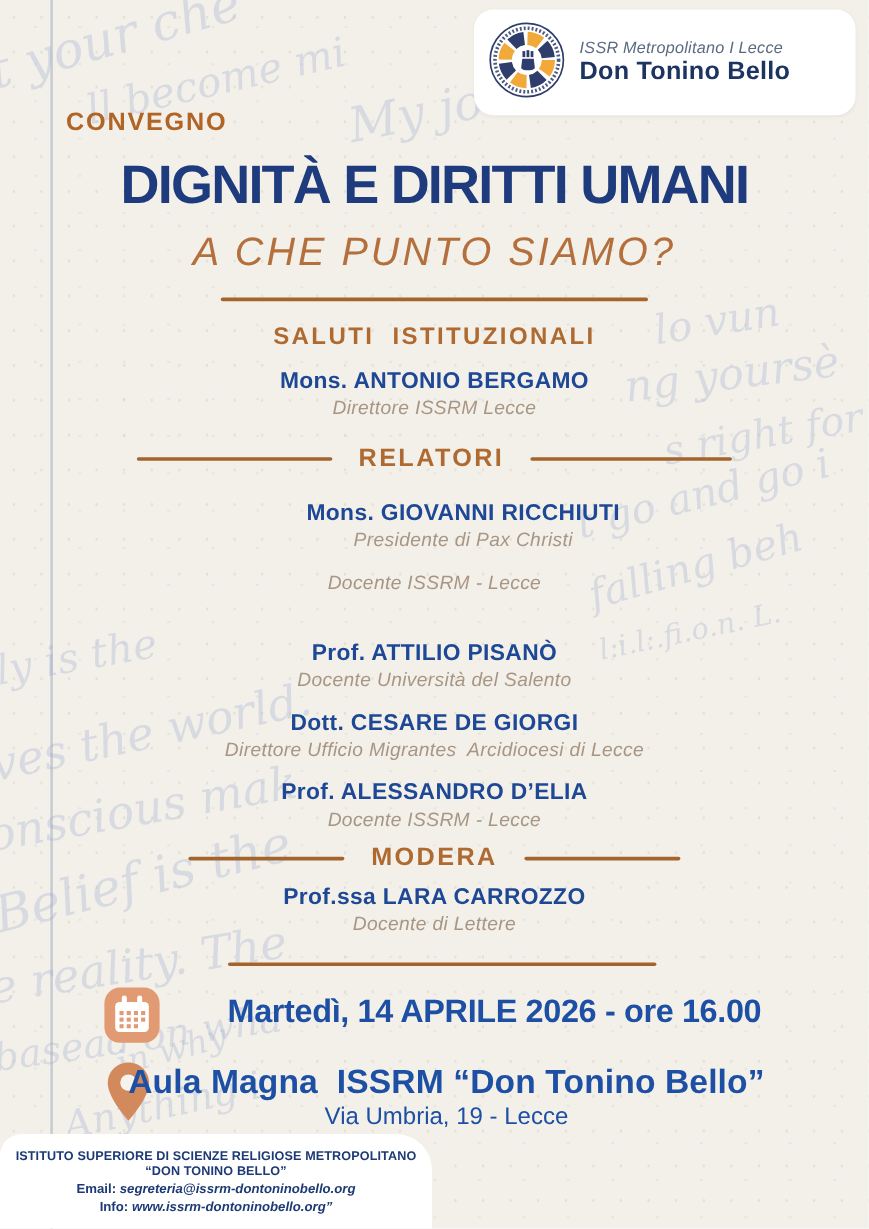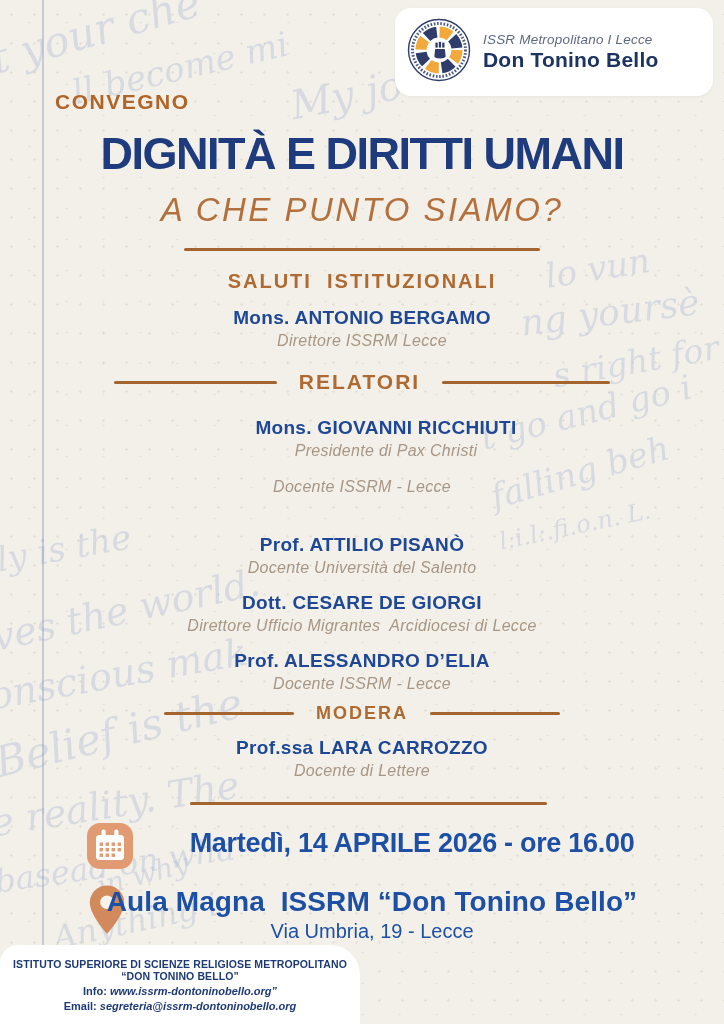--- a/index.html
+++ b/index.html
@@ -137,21 +137,21 @@
     <div class="speaker-name">Dott. CESARE DE GIORGI</div>
     <div class="speaker-role prewrap">Direttore Ufficio Migrantes  Arcidiocesi di Lecce</div>
   </div>
   <div class="entry" style="top:649px;">
     <div class="speaker-name">Prof. ALESSANDRO D’ELIA</div>
     <div class="speaker-role">Docente ISSRM - Lecce</div>
   </div>
 
   <div class="flank-row" style="top:703px;">
     <span class="flank-line" style="width:130px;"></span>
-    <span class="sec-head" style="font-size:18px;">MODERA</span>
+    <span class="sec-head" style="font-size:21px;">MODERA</span>
     <span class="flank-line" style="width:130px;"></span>
   </div>
   <div class="entry" style="top:736px;">
     <div class="speaker-name">Prof.ssa LARA CARROZZO</div>
     <div class="speaker-role">Docente di Lettere</div>
   </div>
 
   <div class="divider" style="top:802px;left:190px;width:357px;"></div>
 
   <span class="cal-icon">
@@ -182,22 +182,22 @@
       <path d="M19 1.5 C9.3 1.5 1.8 9 1.8 18.6 c0 12.8 17.2 31.4 17.2 31.4 s17.2 -18.6 17.2 -31.4 C36.2 9 28.7 1.5 19 1.5 Z" fill="#d28a5c"></path>
       <circle cx="19" cy="18.2" r="6.8" fill="#f6f3ec"></circle>
     </svg>
   </span>
   <div class="event-venue prewrap">Aula Magna  ISSRM “Don Tonino Bello”</div>
   <div class="event-address">Via Umbria, 19 - Lecce</div>
 
   <footer class="footer">
     <div class="f1 prewrap">ISTITUTO SUPERIORE DI SCIENZE RELIGIOSE METROPOLITANO “DON TONINO BELLO”</div>
     <div class="f2">
+      <span class="lbl">Email:</span>
+      <span class="val">segreteria@issrm-dontoninobello.org</span>
+    </div>
+    <div class="f2">
       <span class="lbl">Info:</span>
       <span class="val">www.issrm-dontoninobello.org”</span>
     </div>
-    <div class="f2">
-      <span class="lbl">Email:</span>
-      <span class="val">segreteria@issrm-dontoninobello.org</span>
-    </div>
   </footer>
 
 </div>
 
 </body></html>

